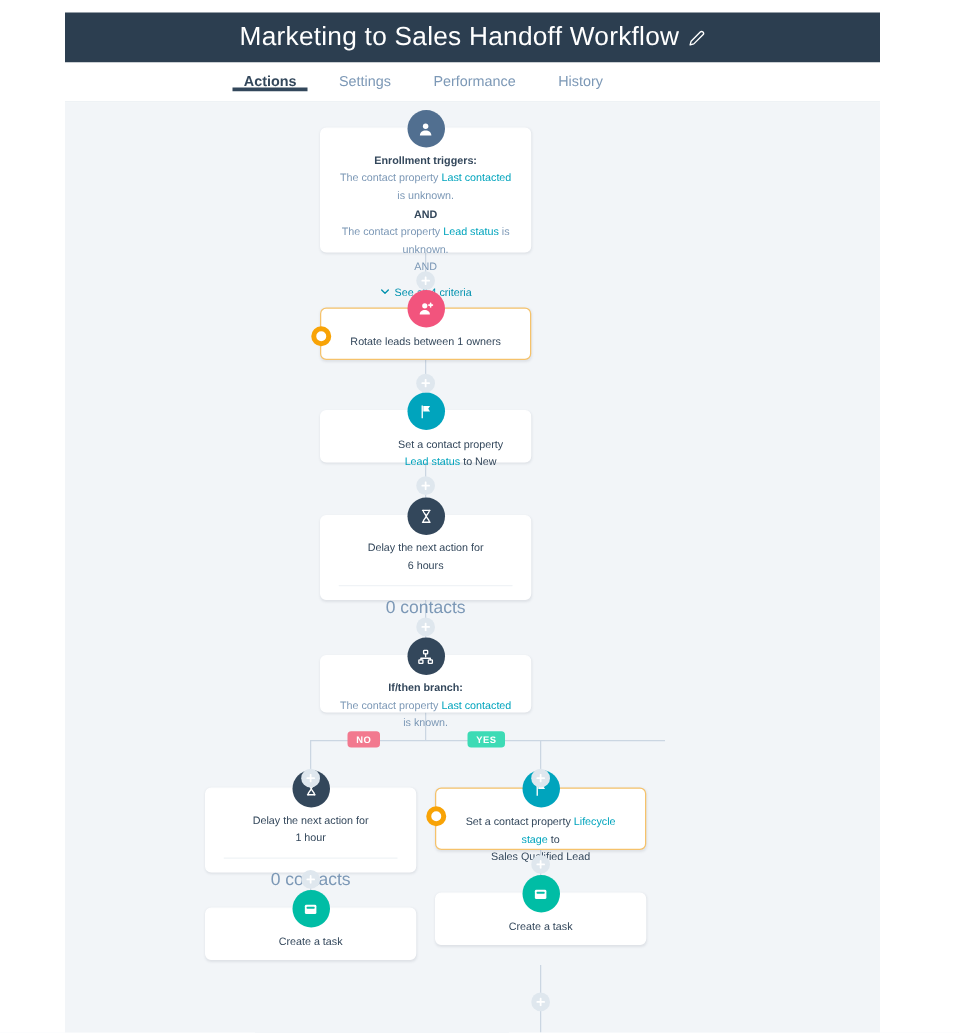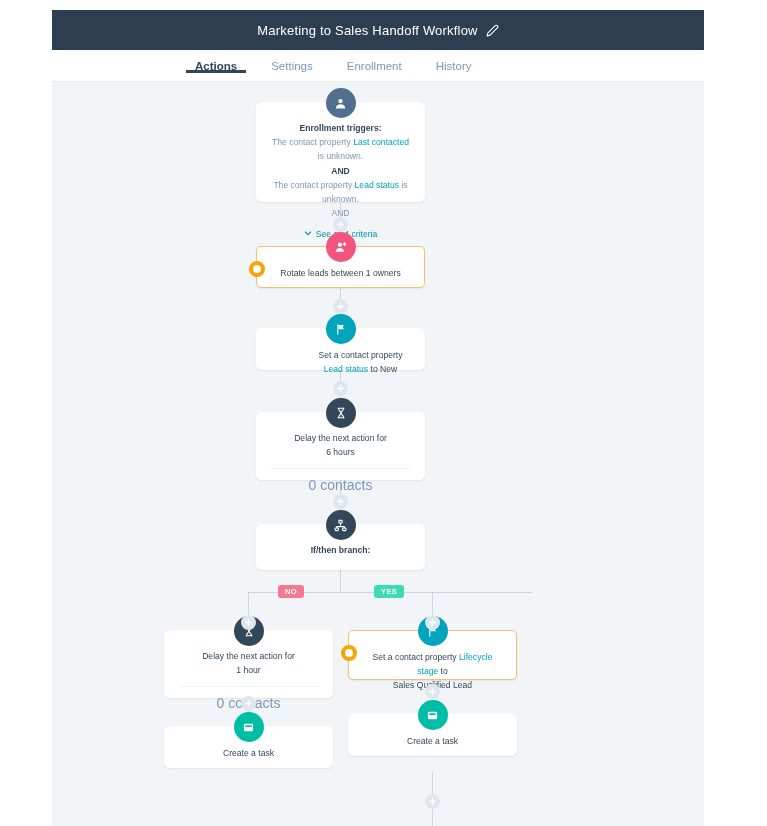--- a/index.html
+++ b/index.html
@@ -25,21 +25,21 @@
   .titlebar {
     height: 40px;
     background: #2c3e50;
     display: flex;
     align-items: center;
     justify-content: center;
     gap: 8px;
   }
   .title-text {
     color: #ffffff;
-    font-size: 13px;
+    font-size: 21px;
     letter-spacing: .2px;
   }
   .pencil-icon {
     display: inline-flex;
     align-items: center;
     color: #ffffff;
   }
   .tabbar {
     height: 32px;
     background: #ffffff;
@@ -197,21 +197,21 @@
   </div>
 
   <div class="tabbar">
     <div class="tab active">
         <span>Actions</span>
       </div>
     <div class="tab">
         <span>Settings</span>
       </div>
     <div class="tab">
-        <span>Enrollment</span>
+        <span>Performance</span>
       </div>
     <div class="tab">
         <span>History</span>
       </div>
   </div>
 
   <div class="canvas">
 
     <div class="vline" style="left:288px; top:120px; height:44px;"></div>
     <div class="vline" style="left:288px; top:206px; height:42px;"></div>
@@ -346,20 +346,21 @@
       <div class="node-icon" style="background:#33475b;">
         <svg width="13" height="13" viewBox="0 0 24 24" fill="none" stroke="currentColor" stroke-width="2" stroke-linecap="round" stroke-linejoin="round">
           <rect x="9" y="2.5" width="6" height="5" rx="1"></rect>
           <rect x="2" y="16.5" width="6" height="5" rx="1"></rect>
           <rect x="16" y="16.5" width="6" height="5" rx="1"></rect>
           <path d="M12 7.5v4M5 16.5v-2.5h14v2.5"></path>
         </svg>
       </div>
       <div class="card-body" style="padding-top:18px;">
         <div class="txt bold">If/then branch:</div>
+        <div class="txt muted"><span>The contact property </span><span class="lnk">Last contacted</span><span> is known.</span></div>
       </div>
     </div>
 
     <div class="card" style="left:112px; top:548px; width:169px; height:68px;">
       <div class="node-icon" style="background:#33475b;">
         <svg width="12" height="12" viewBox="0 0 24 24" fill="none" stroke="currentColor" stroke-width="2.2" stroke-linecap="round" stroke-linejoin="round">
           <path d="M6 2.5h12M6 21.5h12"></path>
           <path d="M7 2.5c0 5 5 7 5 9.5 0 2.5-5 4.5-5 9.5"></path>
           <path d="M17 2.5c0 5-5 7-5 9.5 0 2.5 5 4.5 5 9.5"></path>
         </svg>

